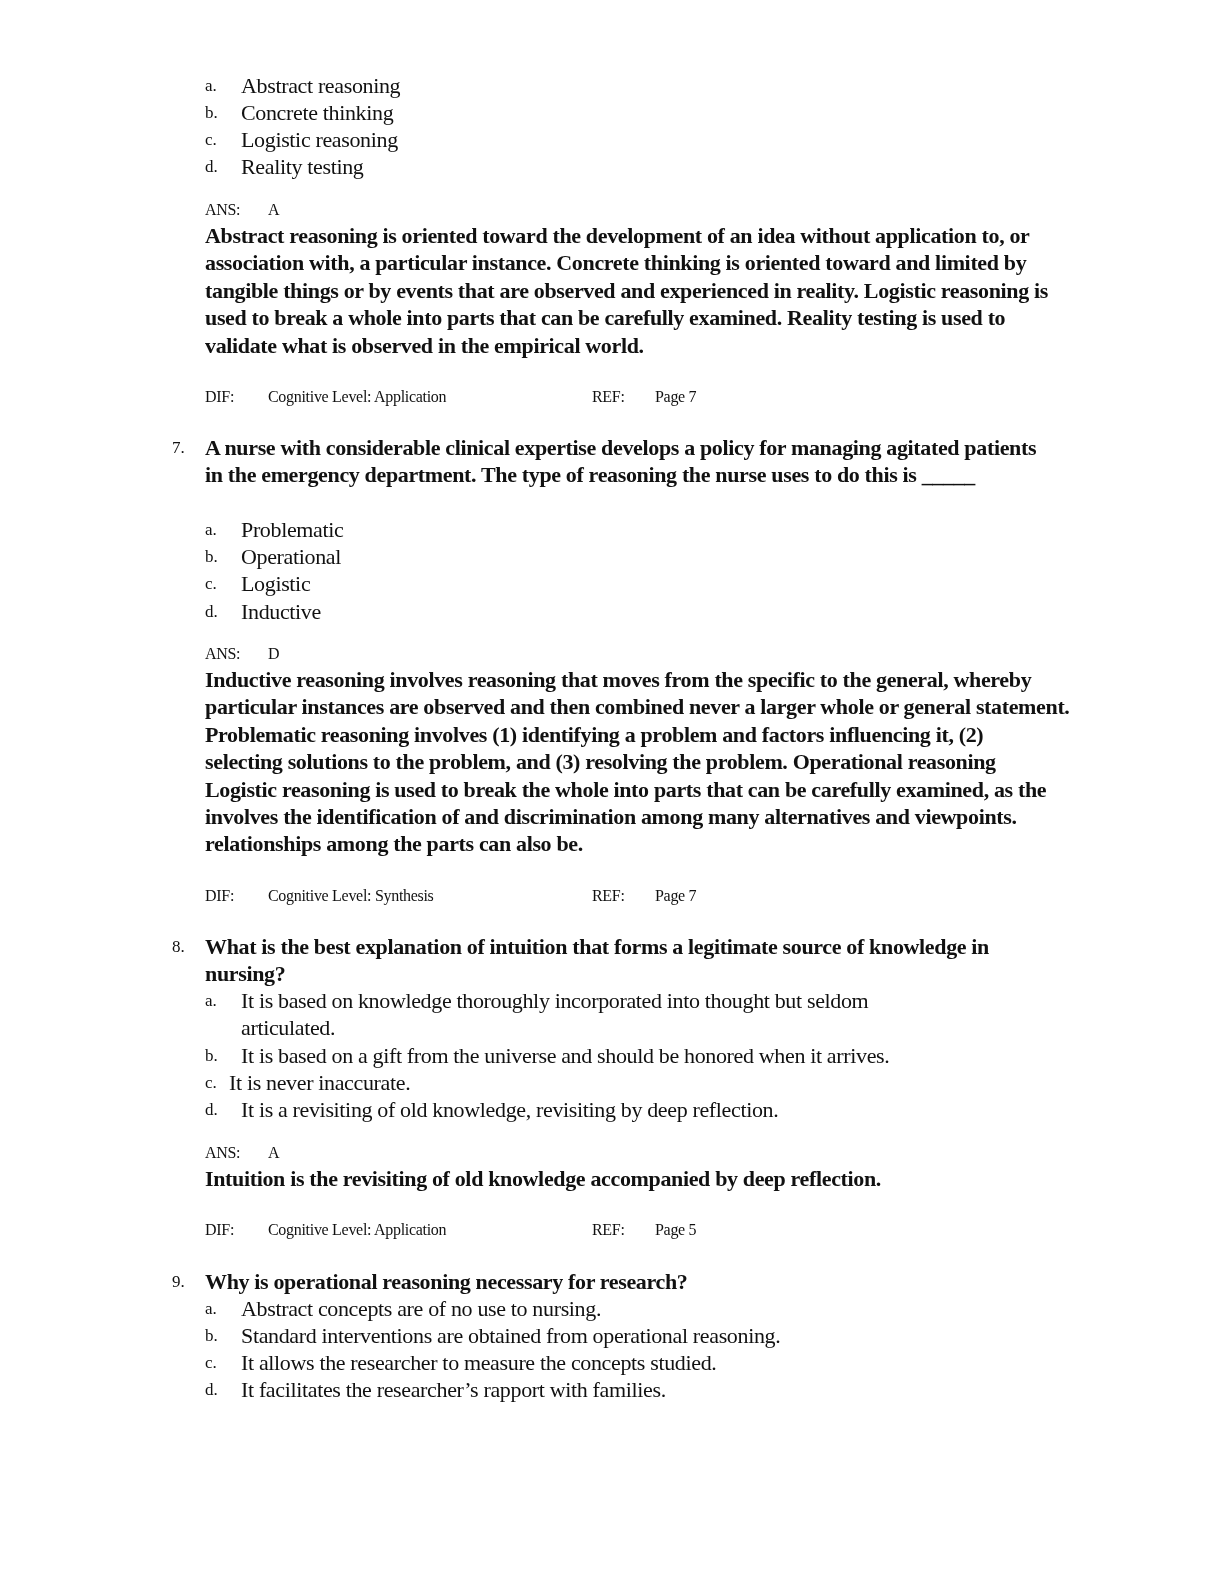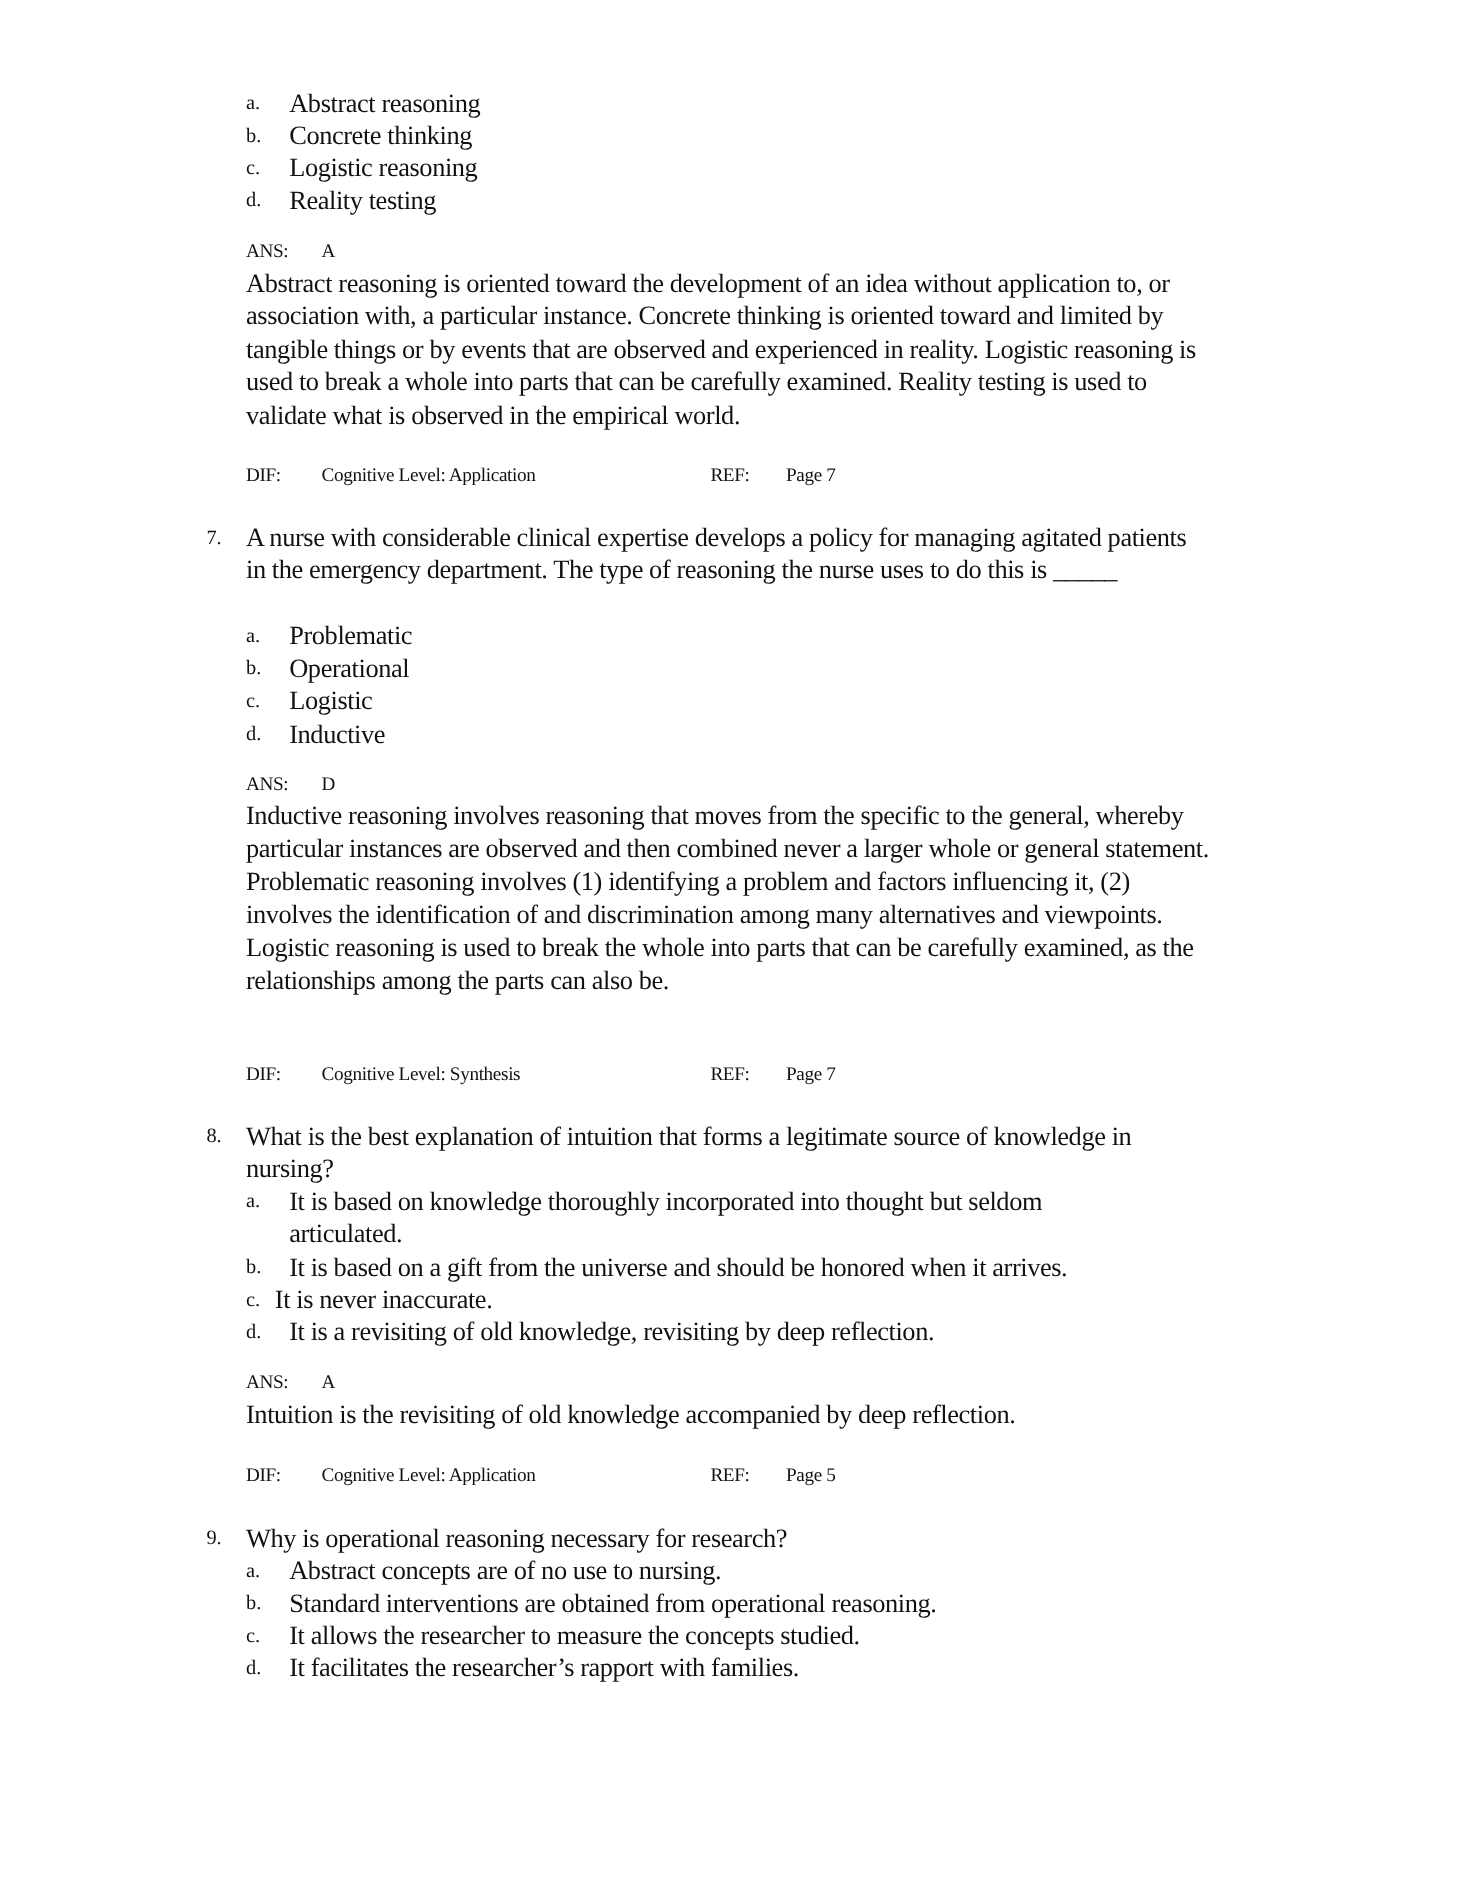--- a/index.html
+++ b/index.html
@@ -2,21 +2,21 @@
 <html><head>
 <meta charset="utf-8">
 <style>
   html, body { margin: 0; padding: 0; background: #ffffff; }
   body { width: 1224px; height: 1584px; position: relative; overflow: hidden;
          font-family: "Liberation Serif", "DejaVu Serif", serif; color: #111; }
   .line { position: absolute; white-space: nowrap; font-size: 22px; line-height: 27.4px; letter-spacing: -0.35px; }
   .letter { position: absolute; font-size: 17px; line-height: 27.4px; }
   .num { position: absolute; font-size: 17px; line-height: 27.4px; }
   .meta { position: absolute; font-size: 16px; line-height: 27px; white-space: nowrap; letter-spacing: -0.3px; }
-  .block { position: absolute; left: 205px; width: 900px; font-size: 22px; line-height: 27.4px; letter-spacing: -0.35px; }
+  .block { position: absolute; left: 205px; width: 900px; font-size: 22px; line-height: 27.4px; letter-spacing: -0.35px; font-weight: bold; }
   .block span.l { display: block; white-space: nowrap; }
 </style>
 </head>
 <body>
 
 <div>
   <span class="letter" style="left:205px;top:72px">a.</span>
   <span class="line" style="left:241px;top:72px">Abstract reasoning</span>
   <span class="letter" style="left:205px;top:99px">b.</span>
   <span class="line" style="left:241px;top:99px">Concrete thinking</span>
@@ -58,22 +58,23 @@
   <span class="line" style="left:241px;top:598px">Inductive</span>
 </div>
 
 <span class="meta" style="left:205px;top:640px">ANS:</span>
 <span class="meta" style="left:268px;top:640px">D</span>
 
 <div class="block" style="top:666px">
   <span class="l">Inductive reasoning involves reasoning that moves from the specific to the general, whereby</span>
   <span class="l">particular instances are observed and then combined never a larger whole or general statement.</span>
   <span class="l">Problematic reasoning involves (1) identifying a problem and factors influencing it, (2)</span>
+  <span class="l">selecting solutions to the problem, and (3) resolving the problem. Operational reasoning</span>
+  <span class="l">Logistic reasoning is used to break the whole into parts that can be carefully examined, as the</span>
   <span class="l">involves the identification of and discrimination among many alternatives and viewpoints.</span>
-  <span class="l">Logistic reasoning is used to break the whole into parts that can be carefully examined, as the</span>
   <span class="l">relationships among the parts can also be.</span>
 </div>
 
 <span class="meta" style="left:205px;top:882px">DIF:</span>
 <span class="meta" style="left:268px;top:882px">Cognitive Level: Synthesis</span>
 <span class="meta" style="left:592px;top:882px">REF:</span>
 <span class="meta" style="left:655px;top:882px">Page 7</span>
 
 <span class="num" style="left:172px;top:933px">8.</span>
 <div class="block" style="top:933px">

